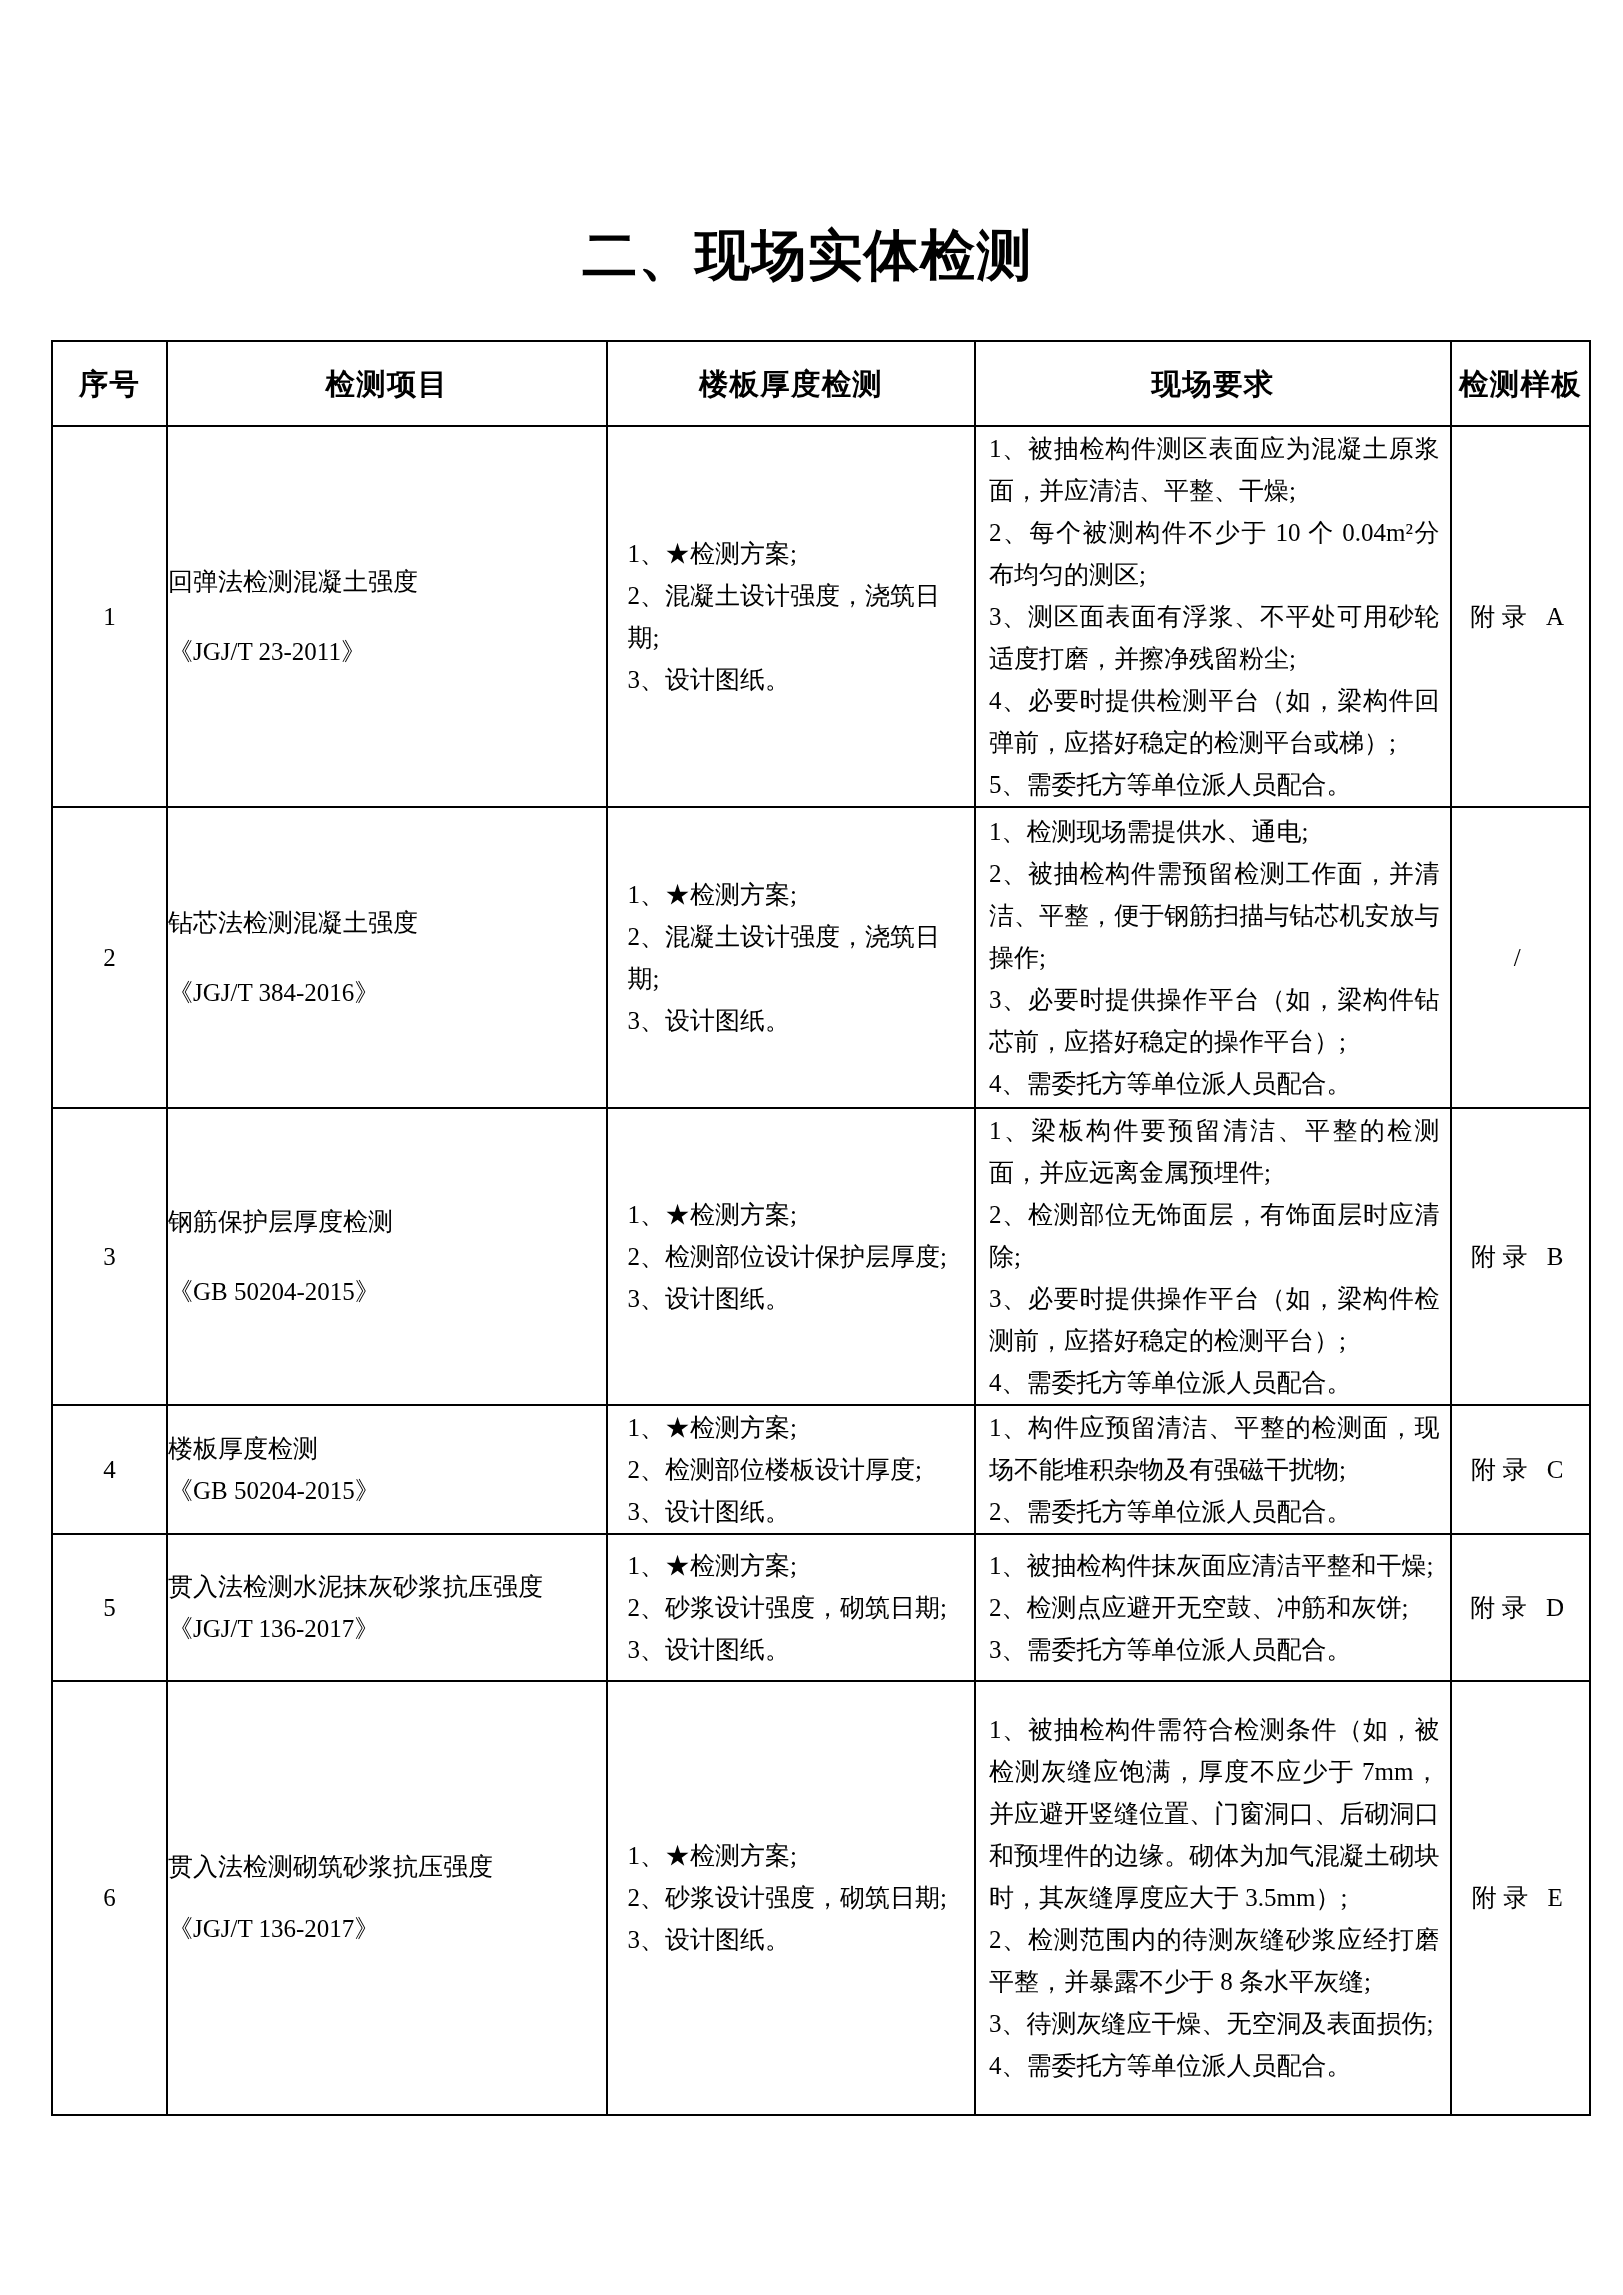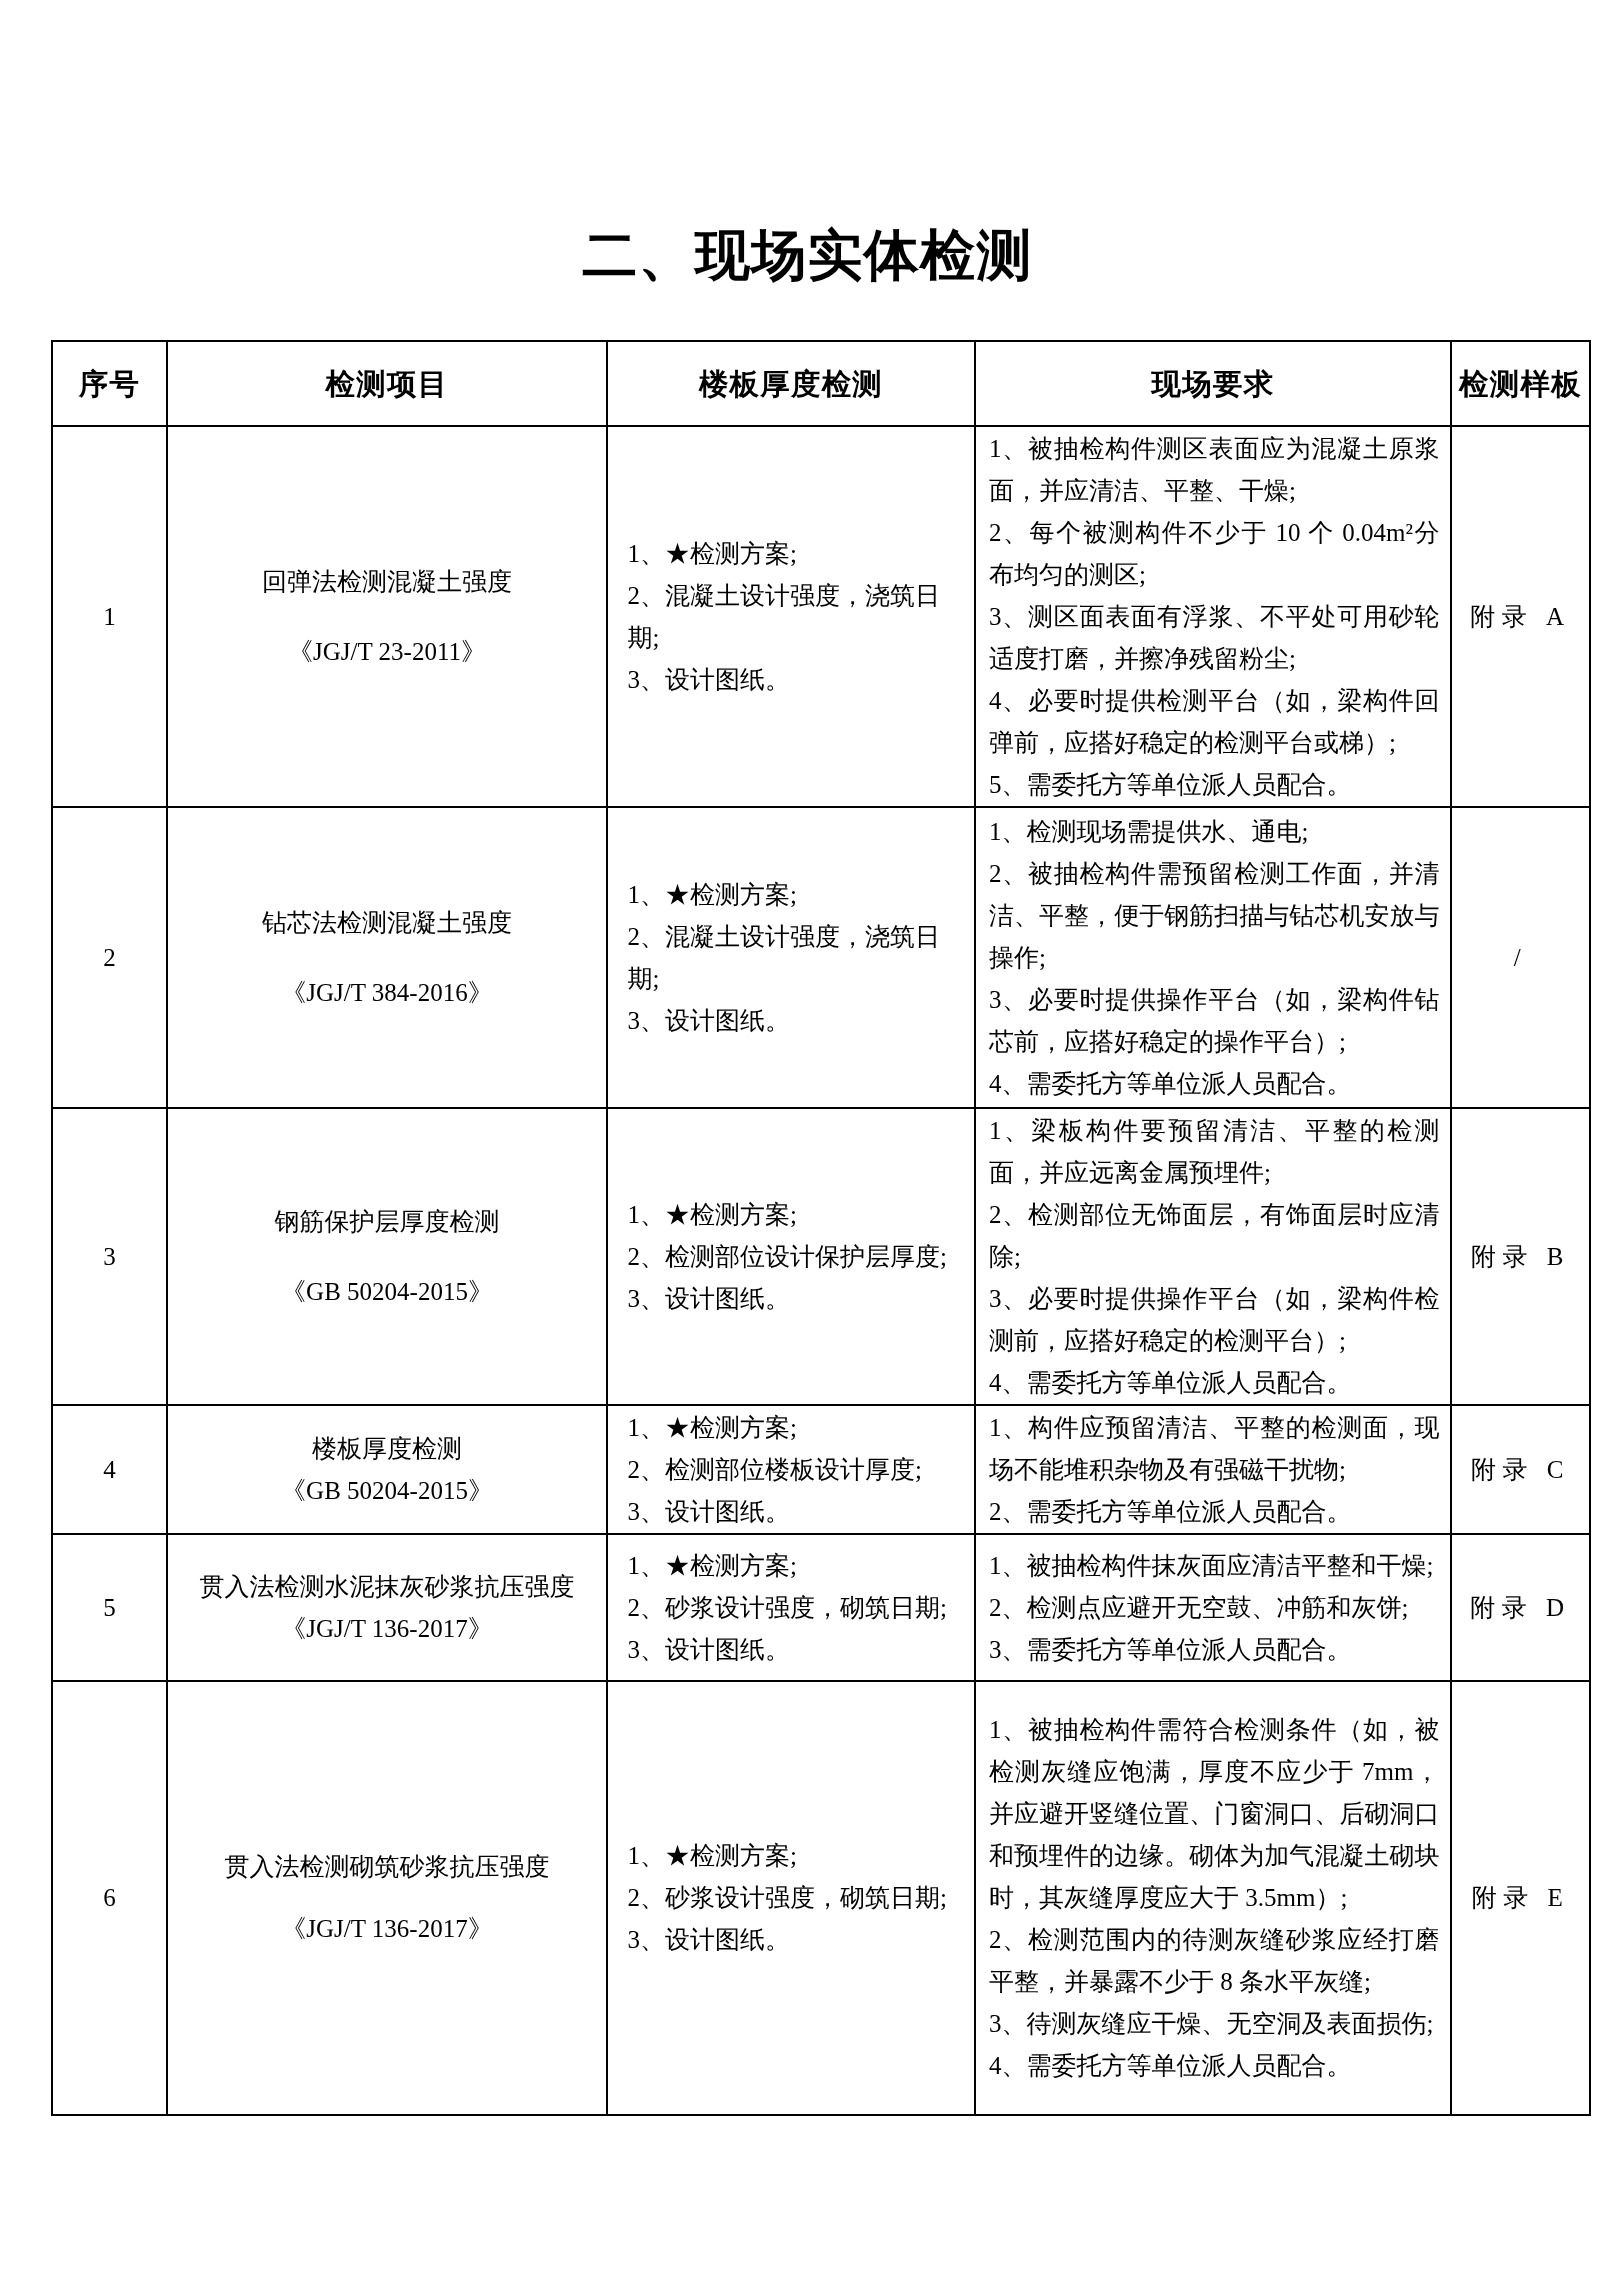--- a/index.html
+++ b/index.html
@@ -53,21 +53,21 @@
     letter-spacing: 1.3px;
   }
   tbody tr.row-1 { height: 381px; }
   tbody tr.row-2 { height: 301px; }
   tbody tr.row-3 { height: 297px; }
   tbody tr.row-4 { height: 129px; }
   tbody tr.row-5 { height: 147px; }
   tbody tr.row-6 { height: 434px; }
 
   td.cell-seq { text-align: center; }
-  td.cell-project { text-align: center; }
+  td.cell-project { text-align: left; }
   .project-std { margin-top: 28px; }
   tr.row-4 .project-std, tr.row-5 .project-std { margin-top: 0; }
   tr.row-6 .project-std { margin-top: 19.6px; }
 
   td.cell-materials { text-align: left; padding-left: 19.6px; padding-right: 3.9px; }
   td.cell-requirements { text-align: justify; padding-left: 13px; padding-right: 10.5px; }
   td.cell-sample { text-align: center; letter-spacing: 6.5px; }
 
   .page-footer {
     margin-top: 33px;

